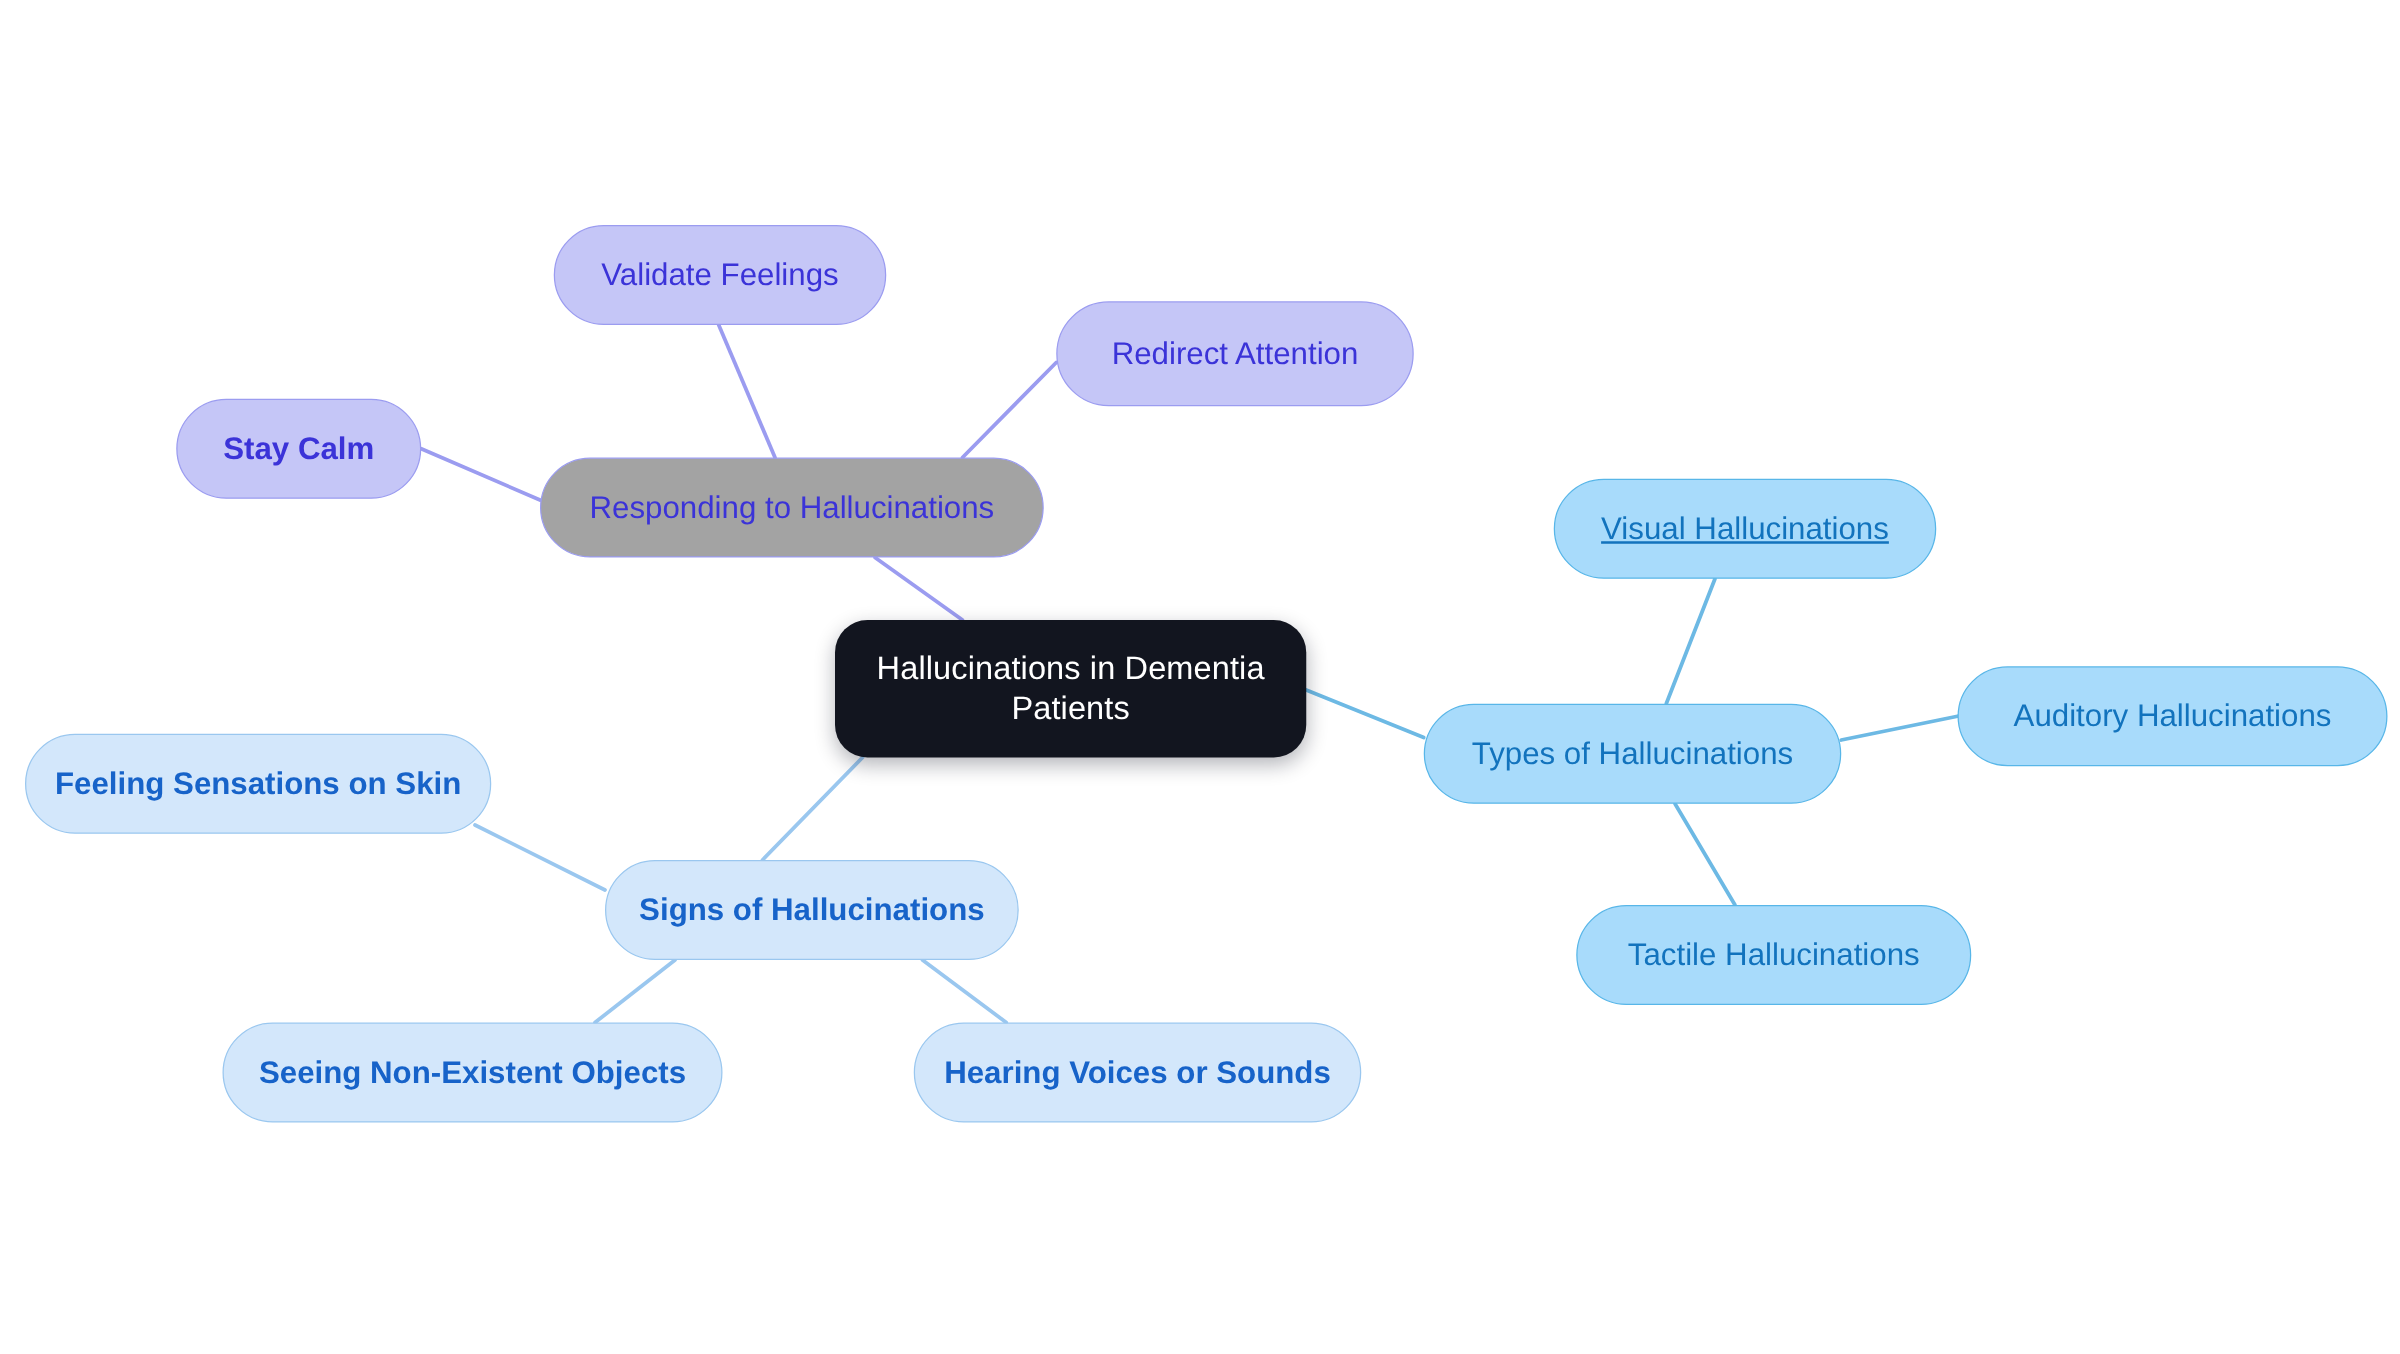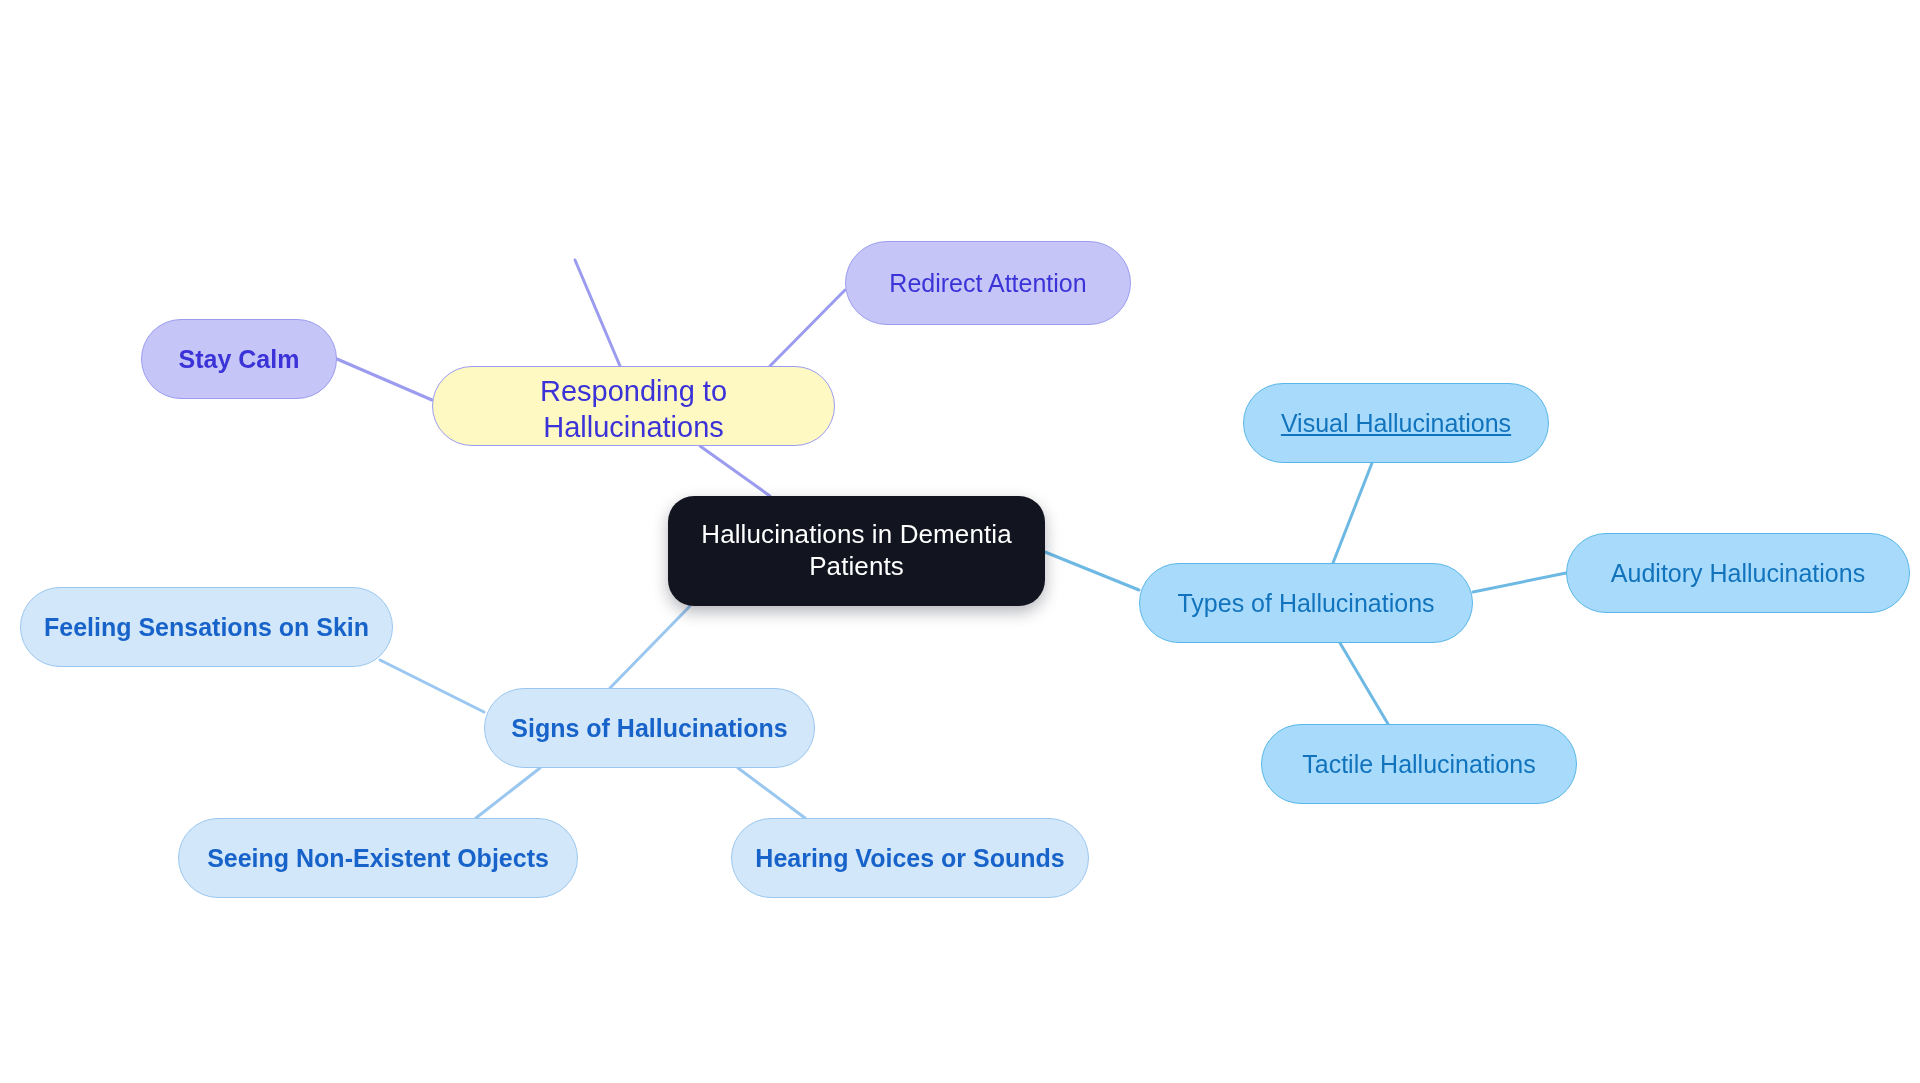--- a/index.html
+++ b/index.html
@@ -49,25 +49,24 @@
     box-shadow: 0 6px 16px rgba(10, 14, 30, 0.30);
     letter-spacing: 0.1px;
   }
   .node-purple {
     background: #c5c6f7;
     border: 1.6px solid #9b9cf0;
     color: #3b33d8;
     font-size: 25px;
   }
   .node-purple-branch {
-    background: #fef9c3;
+    background: #a3a3a3;
     border: 1.6px solid #9b9cf0;
     color: #3b33d8;
-    font-size: 29px;
-    align-items: flex-end;
+    font-size: 25px;
   }
   .node-blue {
     background: #a8dbfb;
     border: 1.6px solid #58b6e8;
     color: #1273bd;
     font-size: 25px;
   }
   .node-paleblue {
     background: #d3e7fb;
     border: 1.6px solid #9ac7ef;
@@ -93,20 +92,23 @@
       <line x1="690" y1="606" x2="610" y2="688" stroke="#9ac7ef" stroke-width="3" stroke-linecap="round"></line>
       <line x1="484" y1="712" x2="380" y2="660" stroke="#9ac7ef" stroke-width="3" stroke-linecap="round"></line>
       <line x1="540" y1="768" x2="476" y2="818" stroke="#9ac7ef" stroke-width="3" stroke-linecap="round"></line>
       <line x1="738" y1="768" x2="805" y2="818" stroke="#9ac7ef" stroke-width="3" stroke-linecap="round"></line>
     </svg>
 
   <div class="node node-purple-branch" style="left: 432px; top: 366px; width: 403px; height: 80px;">
     <span>Responding to Hallucinations</span>
   </div>
 
+  <div class="node node-purple" style="left: 443px; top: 180px; width: 266px; height: 80px;">
+    <span>Validate Feelings</span>
+  </div>
 
   <div class="node node-purple" style="left: 845px; top: 241px; width: 286px; height: 84px;">
     <span>Redirect Attention</span>
   </div>
 
   <div class="node node-purple" style="left: 141px; top: 319px; width: 196px; height: 80px; font-weight: bold;">
     <span>Stay Calm</span>
   </div>
 
   <div class="node node-blue" style="left: 1139px; top: 563px; width: 334px; height: 80px;">

